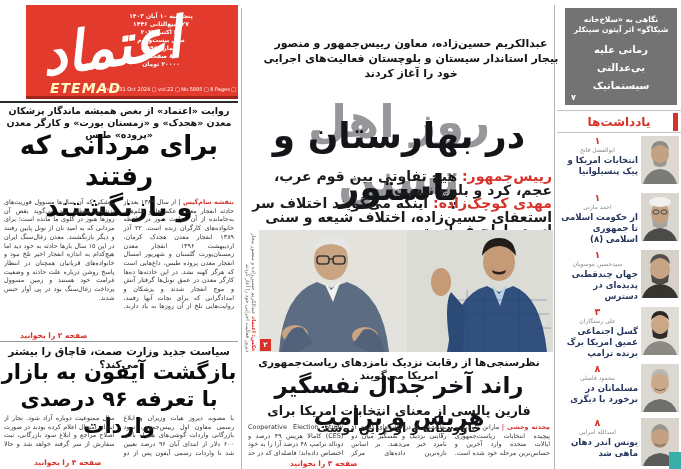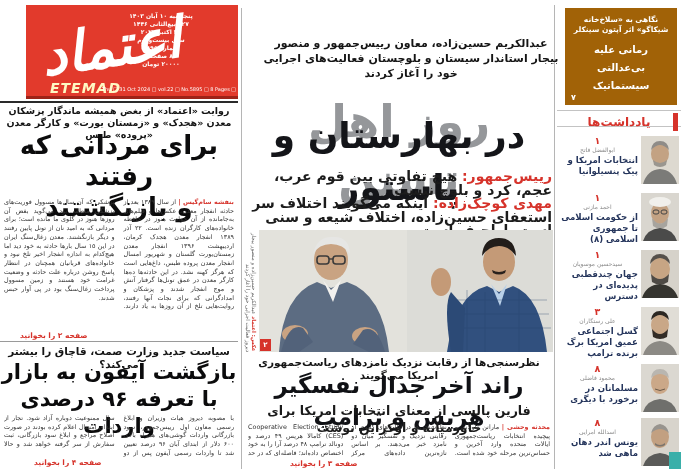--- a/index.html
+++ b/index.html
@@ -64,26 +64,26 @@
   .elec-kicker { left:248px; top:356px; width:302px; font-size:10.5px; line-height:13px; }
   .elec-headline { left:244px; top:369px; width:310px; text-align:center; font-weight:bold;
                    font-size:23px; line-height:32px; color:#101115; }
   .elec-subhead { left:248px; top:402px; width:302px; text-align:center; font-weight:bold;
                   font-size:12.5px; line-height:17px; color:#1a1a1a; }
   .elec-body { left:248px; top:423px; width:302px; height:36px; column-count:3; column-gap:8px; }
   .elec-ref { left:290px; top:459px; }
   .ltr-inline { direction:ltr; unicode-bidi:embed; }
 
   
-  .promo { left:565px; top:8px; width:112px; height:97px; background:#a16207; color:#fff;
+  .promo { left:565px; top:8px; width:112px; height:97px; background:#737373; color:#fff;
            text-align:center; padding:7px 5px 0 5px; }
   .promo-kicker { font-size:7.5px; line-height:10px; font-weight:bold; }
   .promo-title { margin-top:6px; font-size:10px; line-height:18px; font-weight:bold; }
   .promo-page { position:absolute; left:6px; bottom:3px; font-size:8px; font-weight:bold; color:#fff; }
-  .notes-header { left:557px; top:110px; width:124px; height:17px;
+  .notes-header { left:557px; top:110px; width:124px; height:23px;
                   border-top:1px solid #c3c3c3; border-bottom:1px solid #c3c3c3; }
   .notes-header-label { position:absolute; right:14px; top:4px; width:96px; text-align:center;
                         color:#d6332b; font-weight:bold; font-size:12px; }
   .notes-header-bar { position:absolute; right:3px; top:2px; width:5px; height:18px; background:#d6332b; }
   .note { left:557px; width:122px; height:54px; display:flex; flex-direction:row; gap:3px; }
   .note-photo { width:38px; height:48px; flex:none; background:#d8d5ce; overflow:hidden; }
   .note-text { flex:1; overflow:hidden; }
   .note-num { color:#d6332b; font-weight:bold; font-size:9.5px; line-height:10px; text-align:center; }
   .note-author { color:#8a8a8a; font-size:6px; line-height:8px; text-align:center; }
   .note-title { color:#25355c; font-weight:bold; font-size:8.6px; line-height:11px; text-align:right;

